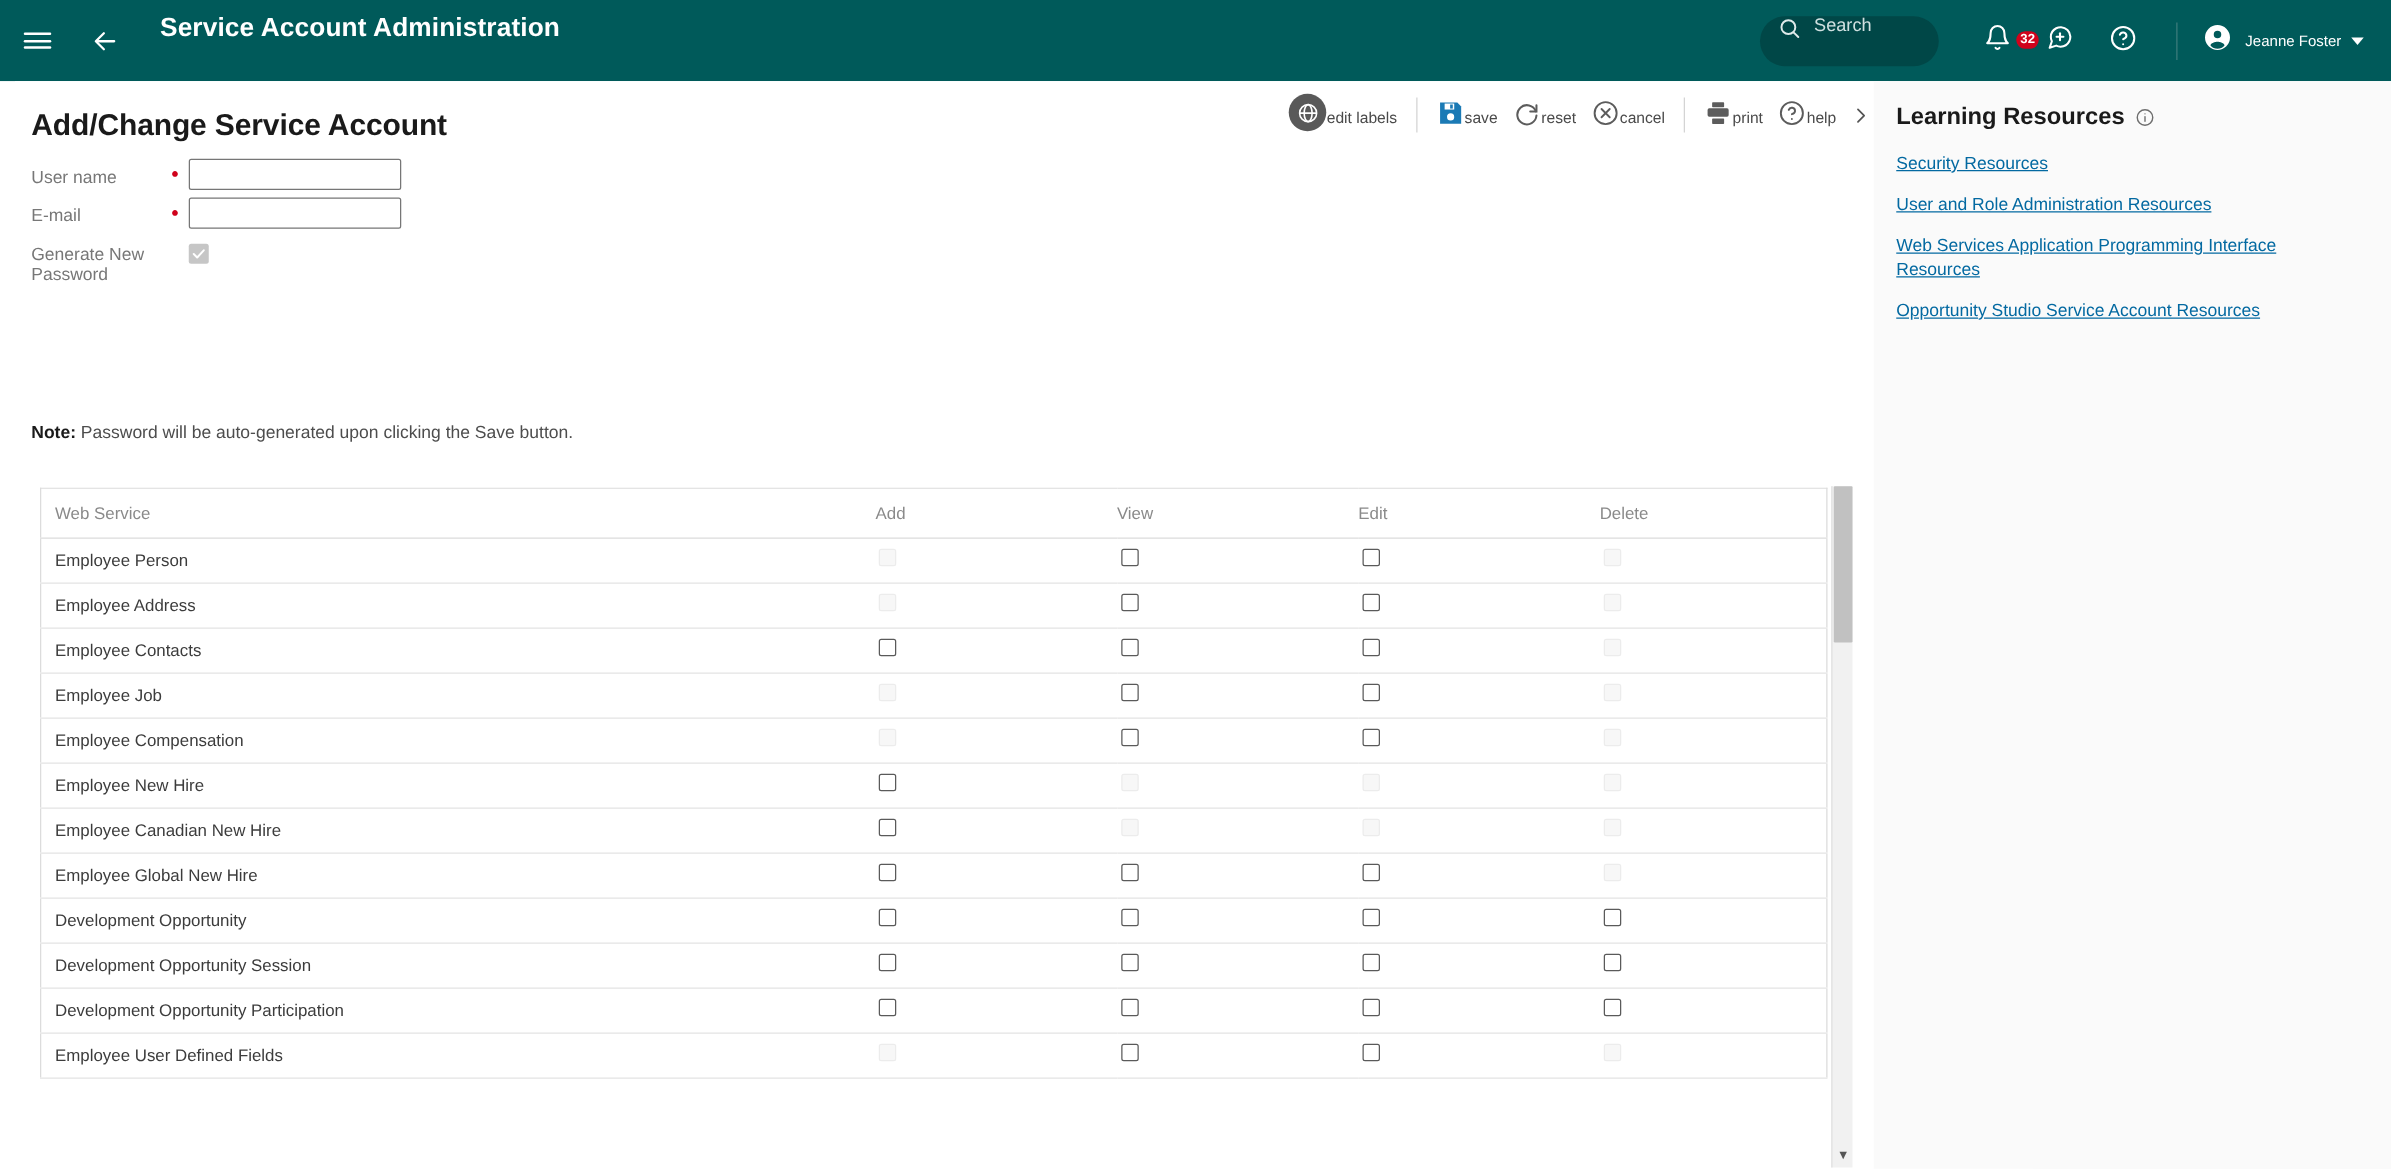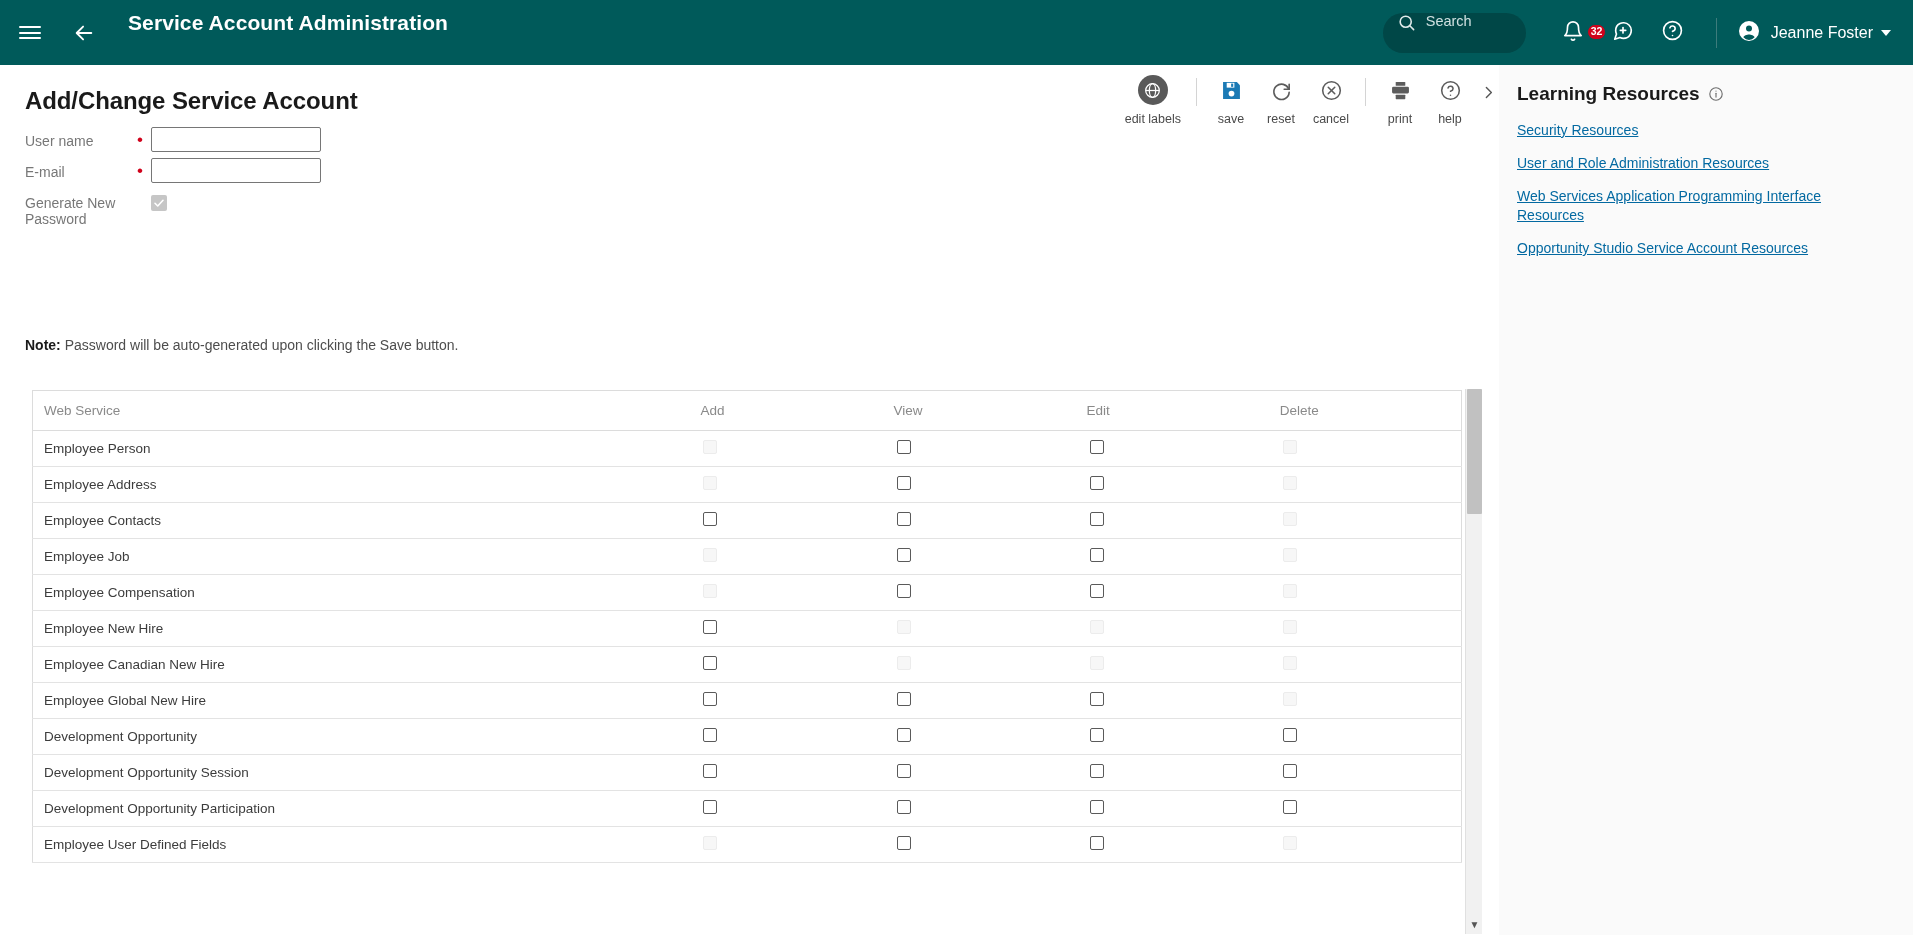--- a/index.html
+++ b/index.html
@@ -86,21 +86,21 @@
   .hdr-div {
     width: 1px; height: 30px;
     background: #3d7c7c;
     margin: 0 14px 0 18px;
   }
   .user-chip {
     display: flex; align-items: center;
     color: #fff; cursor: pointer;
     padding: 4px 6px;
   }
-  .user-chip .uname { font-size: 16px; margin: 0 8px 0 10px; white-space: nowrap; }
+  .user-chip .uname { font-size: 12px; margin: 0 8px 0 10px; white-space: nowrap; }
   .caret {
     width: 0; height: 0;
     border-left: 5px solid transparent;
     border-right: 5px solid transparent;
     border-top: 6px solid #fff;
   }
 
   
   .page {
     position: absolute;
@@ -127,21 +127,21 @@
   }
 
   
   .toolbar {
     position: absolute;
     right: 10px; top: 10px;
     display: flex; align-items: flex-start;
     height: 62px;
   }
   .tool {
-    display: flex; flex-direction: column; align-items: center;
+    display: flex; flex-direction: row; align-items: center;
     cursor: pointer;
     min-width: 50px;
     padding: 0 6px;
   }
   .tool .glyph { height: 30px; display:flex; align-items:center; justify-content:center; }
   .tool .tlabel {
     font-size: 12.5px; color: #4a4a4a; margin-top: 7px; white-space: nowrap;
   }
   .tool-sep {
     width: 1px; height: 28px; background: #d4d4d4; margin: 3px 9px 0 9px;

